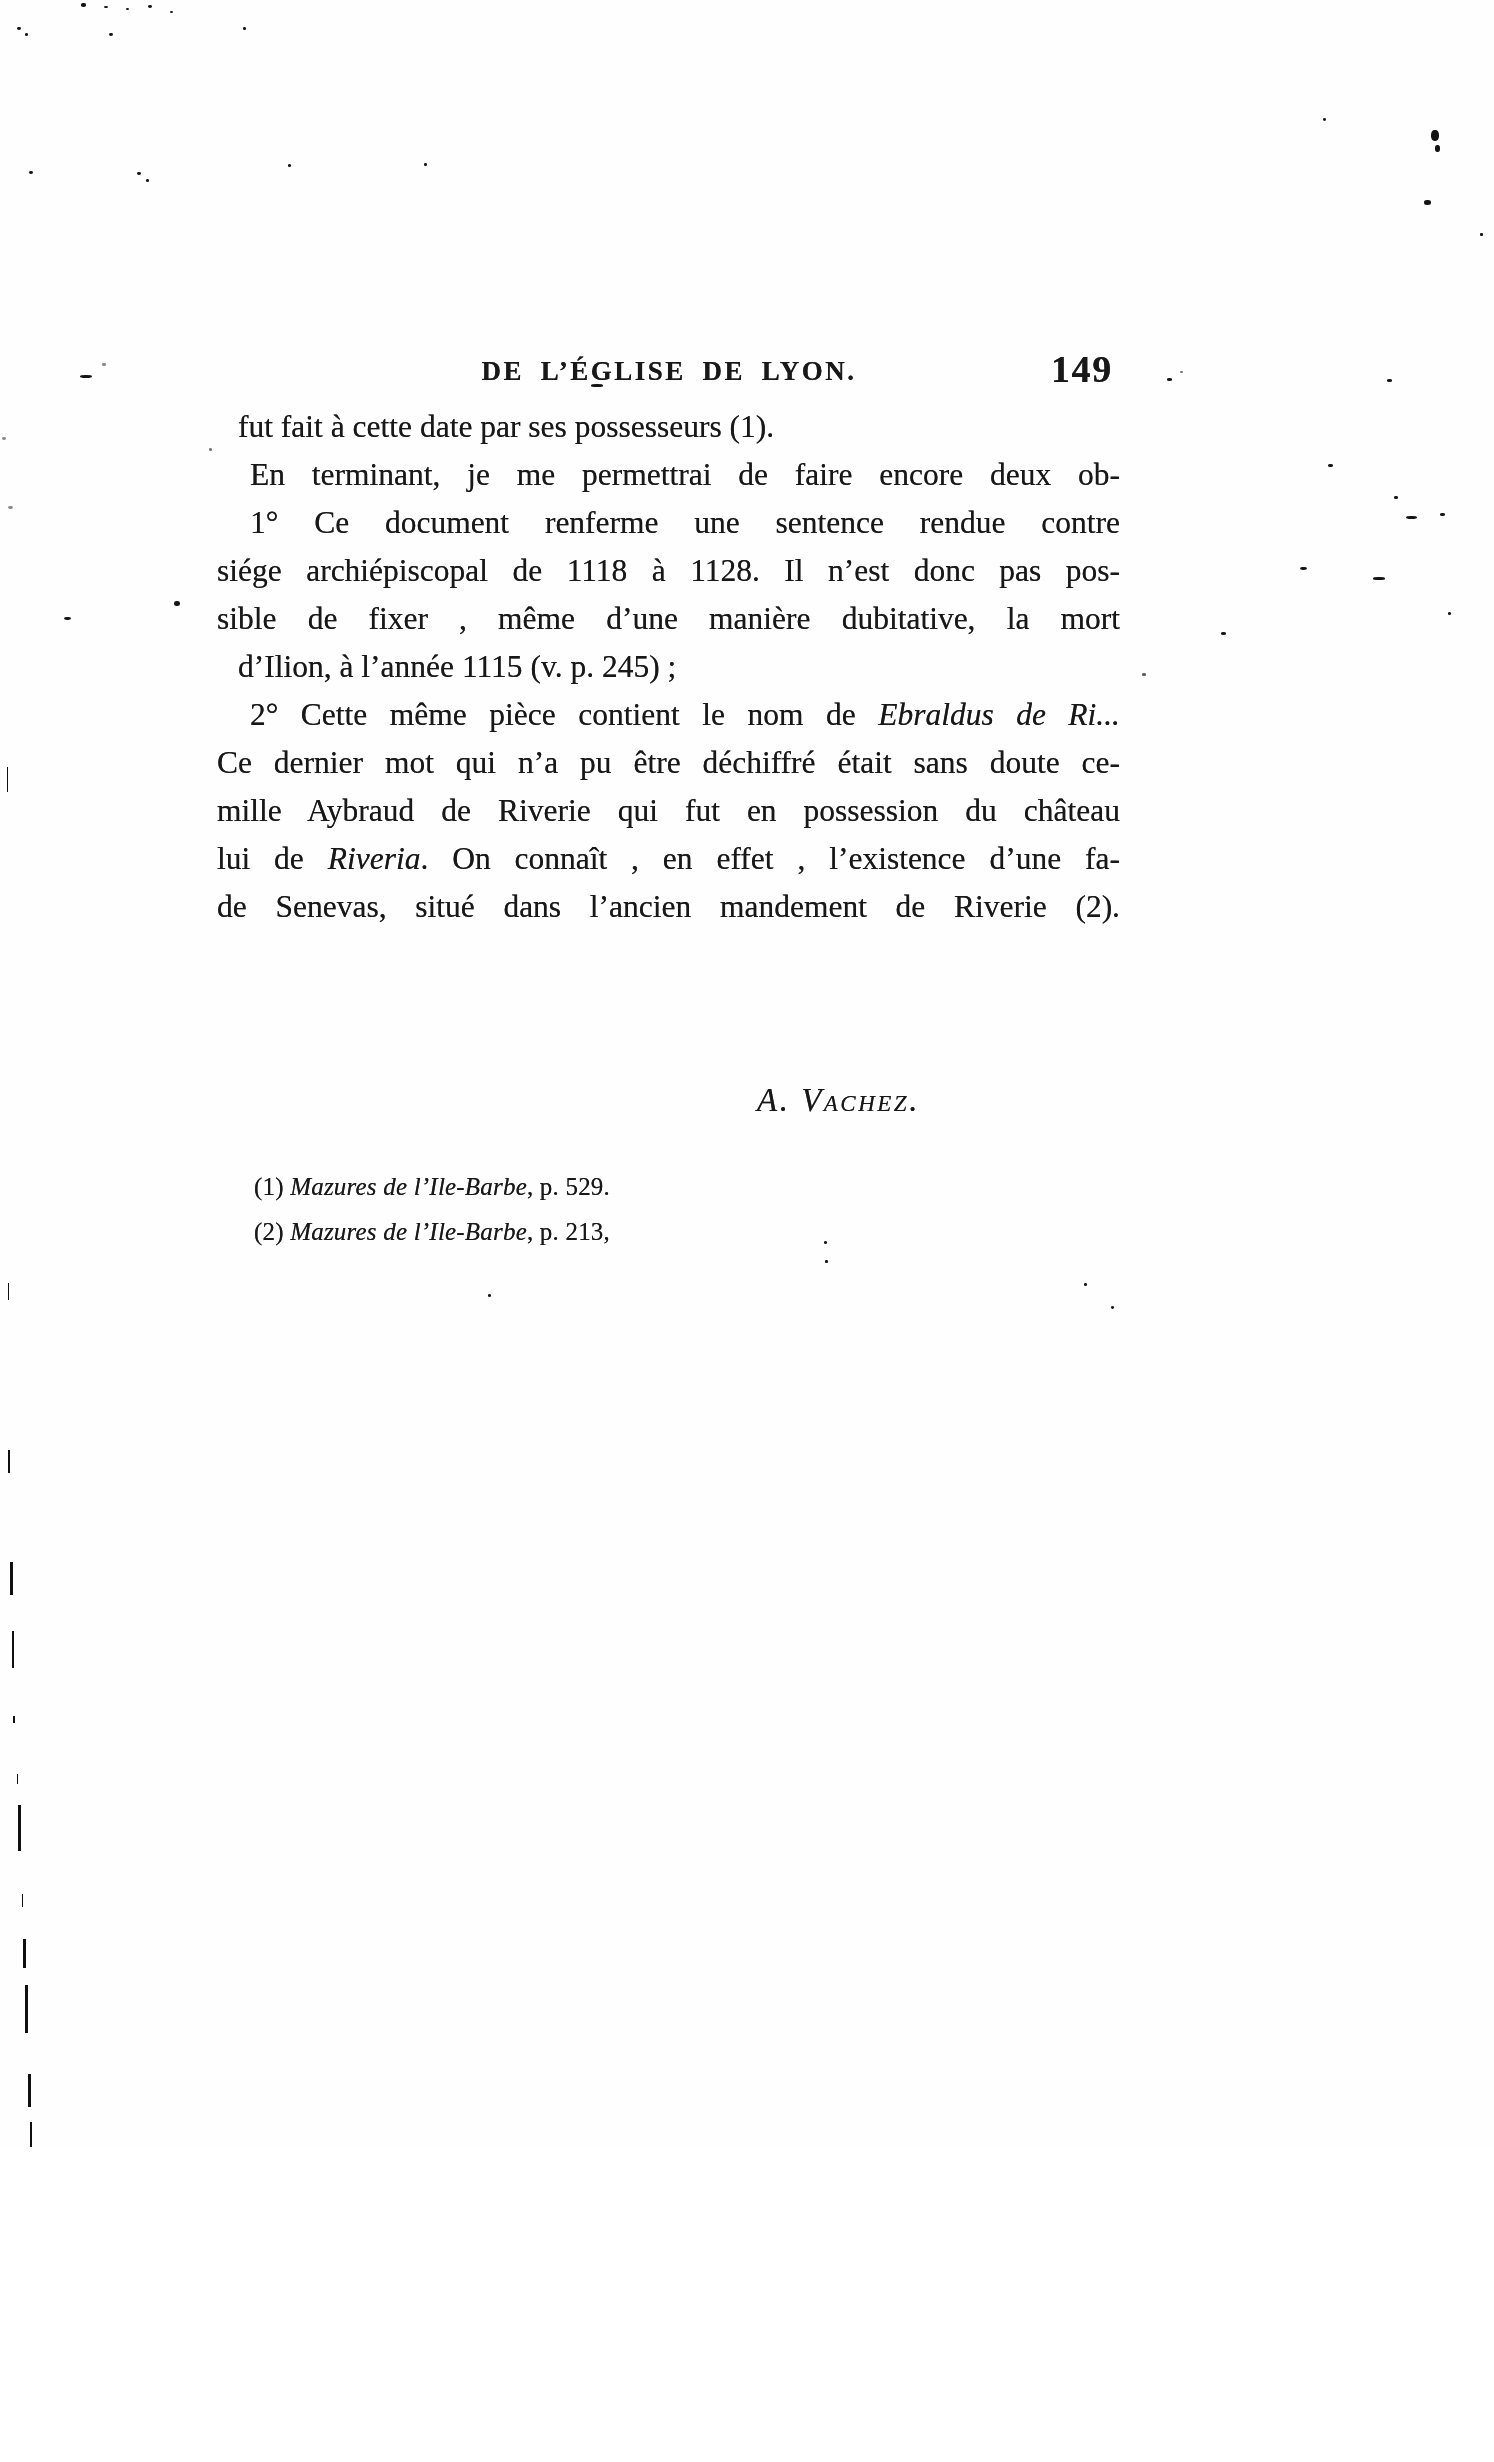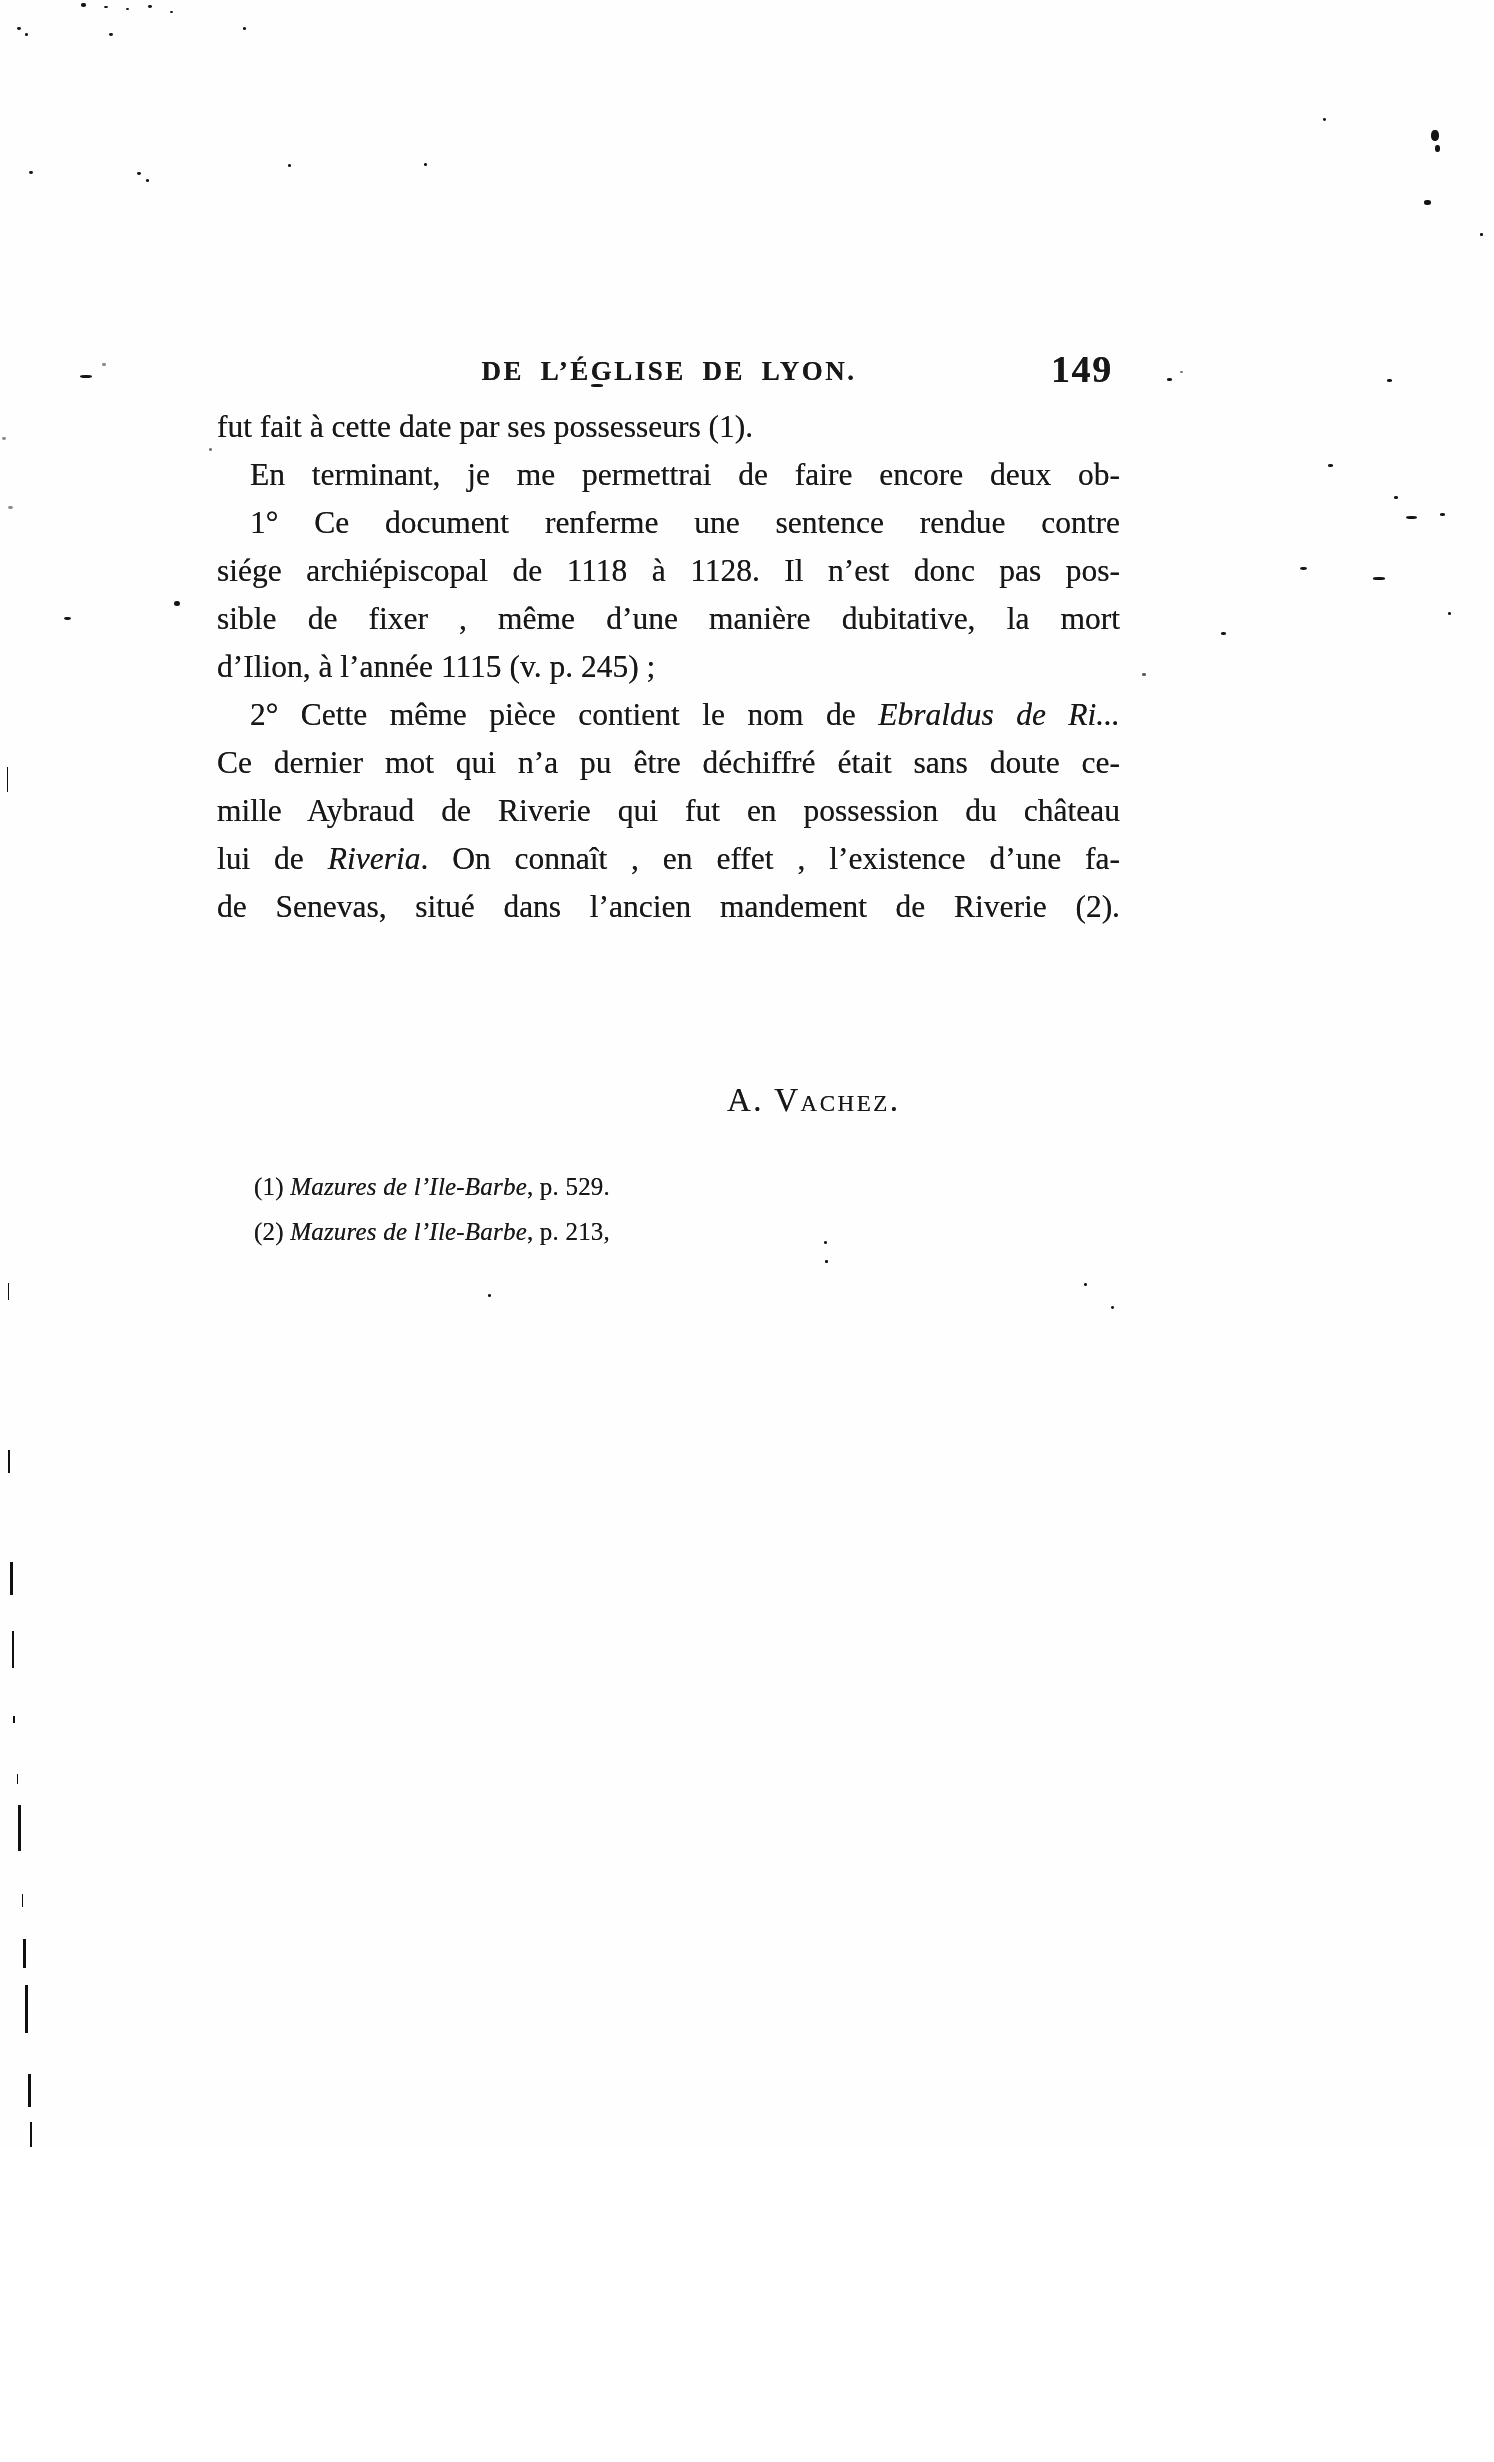--- a/index.html
+++ b/index.html
@@ -27,29 +27,30 @@
   }
   .body-text{
     position:absolute;left:217px;top:403px;width:903px;
     font-size:31.5px;line-height:48px;
   }
   .body-text .line{
     text-align:justify;
     text-align-last:justify;
     height:48px;overflow:hidden;
   }
-  .body-text .line.end{text-align-last:left;}
+  .body-text .line.end{text-align-last:left;margin-left:21px;}
   .body-text .line.indent{text-indent:33px;}
   em{font-style:italic;}
   .signature{
-    position:absolute;left:727px;top:1082px;
+    position:absolute;left:757px;top:1082px;
     font-size:33px;
     font-variant:small-caps;
     letter-spacing:2.5px;
     white-space:nowrap;
+    font-style:italic;
   }
   .footnotes{
     position:absolute;left:254px;top:1164px;
     font-size:25px;line-height:45px;
     letter-spacing:0.2px;
   }
   .speck{position:absolute;background:#141414;border-radius:45%;}
   .edge-stroke{position:absolute;background:#101010;}
   .bottom-dash{position:absolute;background:#0c0c0c;}
 </style>

